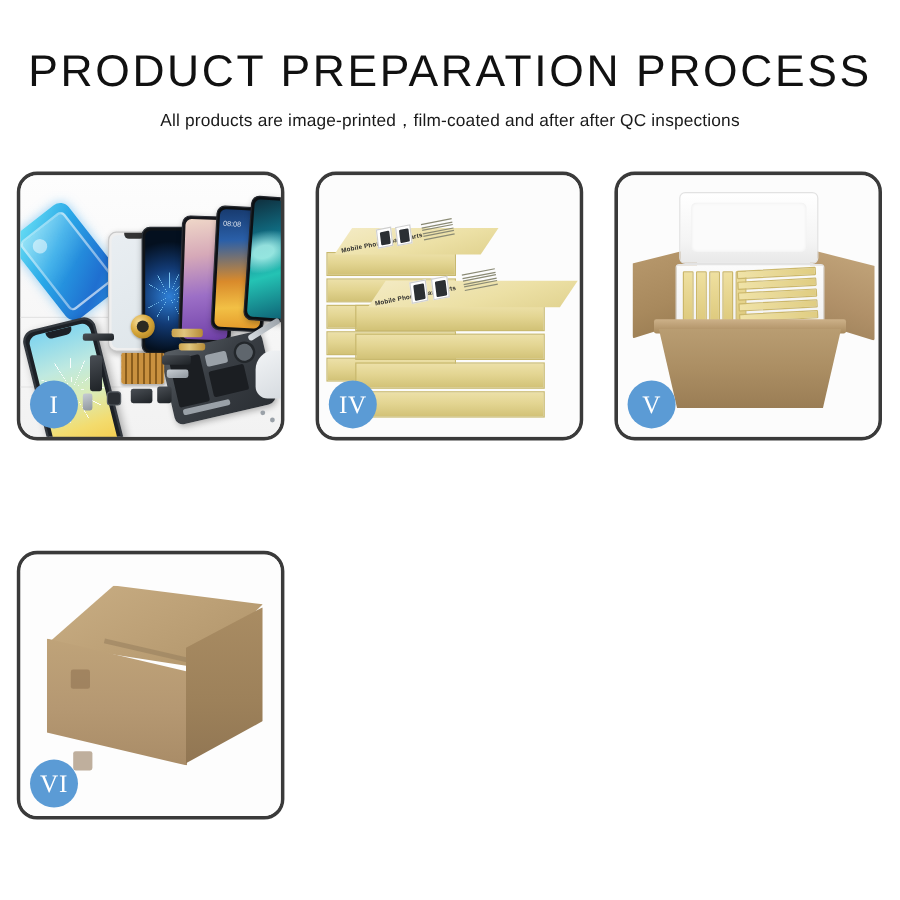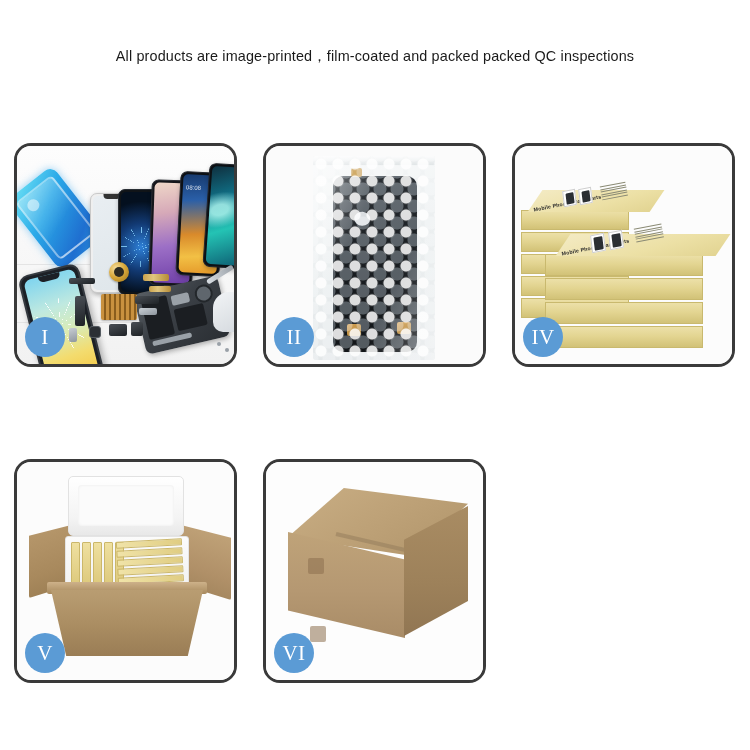--- a/index.html
+++ b/index.html
@@ -404,21 +404,22 @@
     position:absolute; width:16px; height:16px; border-radius:2px;
     background: rgba(140,112,78,.55);
   }
 </style>
 </head>
 <body>
 
 <div id="page">
 
   <div class="header">
-    <div class="subtitle">All products are image-printed，film-coated and packed packed QC inspections</div>
+    <div class="title">PRODUCT PREPARATION PROCESS</div>
+    <div class="subtitle">All products are image-printed，film-coated and after after QC inspections</div>
   </div>
 
   <div class="grid">
 
     <div class="panel">
       <div class="panel-inner">
         <div class="p1-bg"></div>
         <div class="p1-shelf" style="top:118px;"></div>
         <div class="p1-shelf" style="top:176px;"></div>
 
@@ -474,37 +475,20 @@
         <div class="part dark-chip" style="left:114px;top:176px;width:12px;height:14px;"></div>
         <div class="part sil-chip" style="left:52px;top:182px;width:8px;height:14px;"></div>
         <div class="tool" style="left:188px;top:126px;"></div>
         <div class="glove" style="left:196px;top:146px;"></div>
         <div class="part screw" style="left:200px;top:196px;"></div>
         <div class="part screw" style="left:208px;top:202px;"></div>
       </div>
       <div class="badge">I</div>
     </div>
 
-    <div class="panel">
-      <div class="panel-inner">
-        <div class="p2-bg"></div>
-        <div class="bag">
-          <div class="seal"></div>
-          <div class="lcd">
-            <div class="tab"></div>
-          </div>
-          <div class="flexcable" style="left:44px;top:62px;"></div>
-          <div class="connector" style="left:34px;top:168px;"></div>
-          <div class="connector" style="left:84px;top:166px;"></div>
-          <div class="bubbles"></div>
-          <div class="bag-sheen"></div>
-        </div>
-      </div>
-      <div class="badge">II</div>
-    </div>
 
 
     <div class="panel">
       <div class="panel-inner">
         <div class="p4-bg"></div>
         <div class="stack">
 
           <div class="kbox" style="left:2px;  top:48px;  width:108px; height:20px;"></div>
           <div class="kbox" style="left:2px;  top:70px;  width:108px; height:20px;"></div>
           <div class="kbox" style="left:2px;  top:92px;  width:108px; height:20px;"></div>

